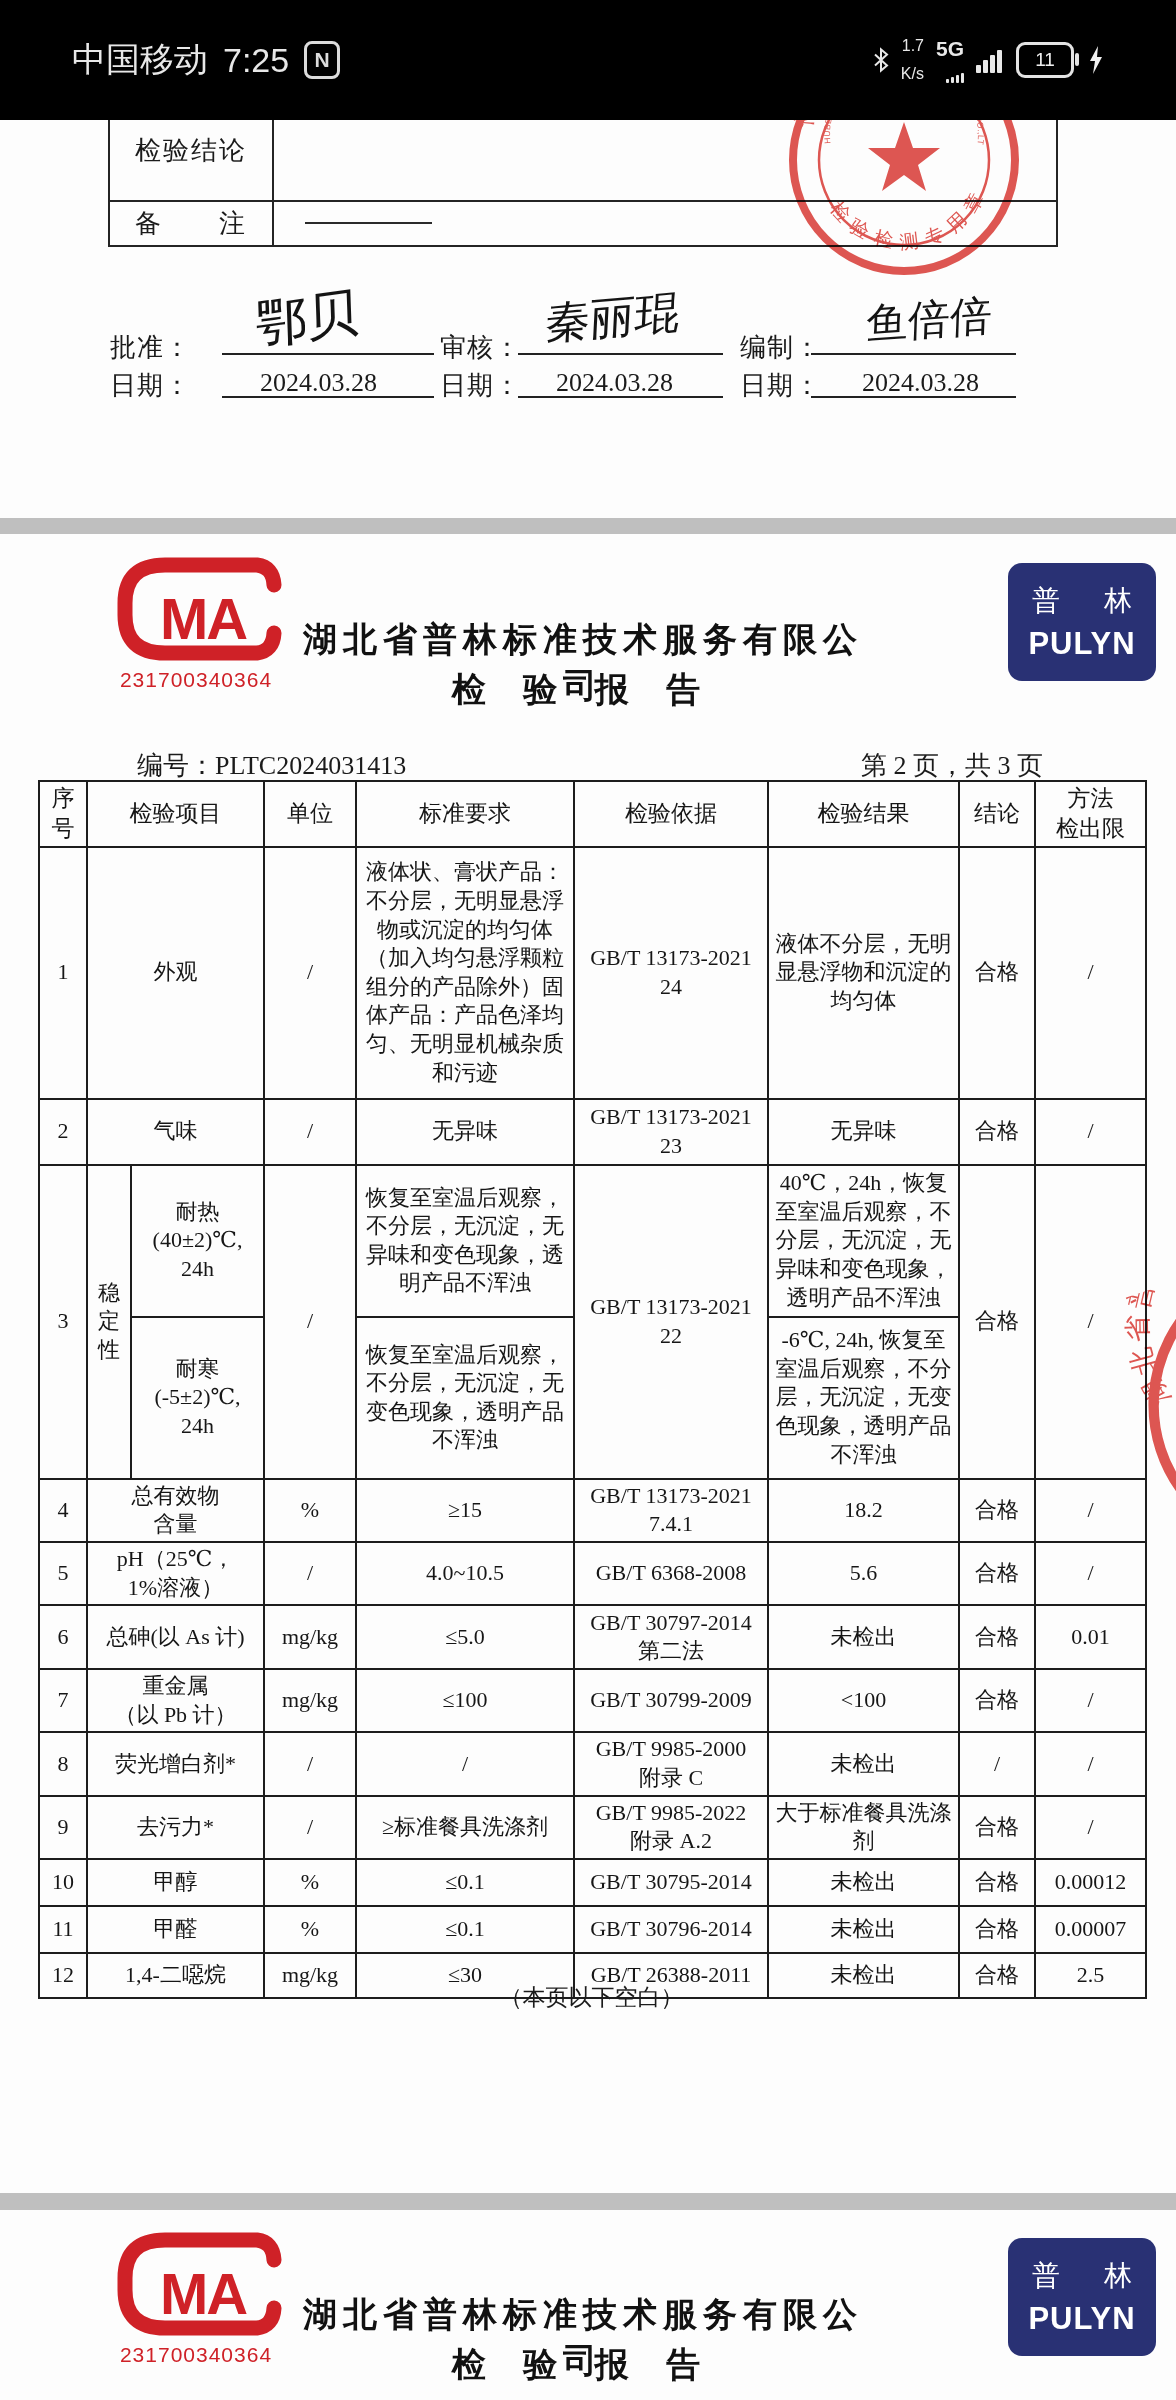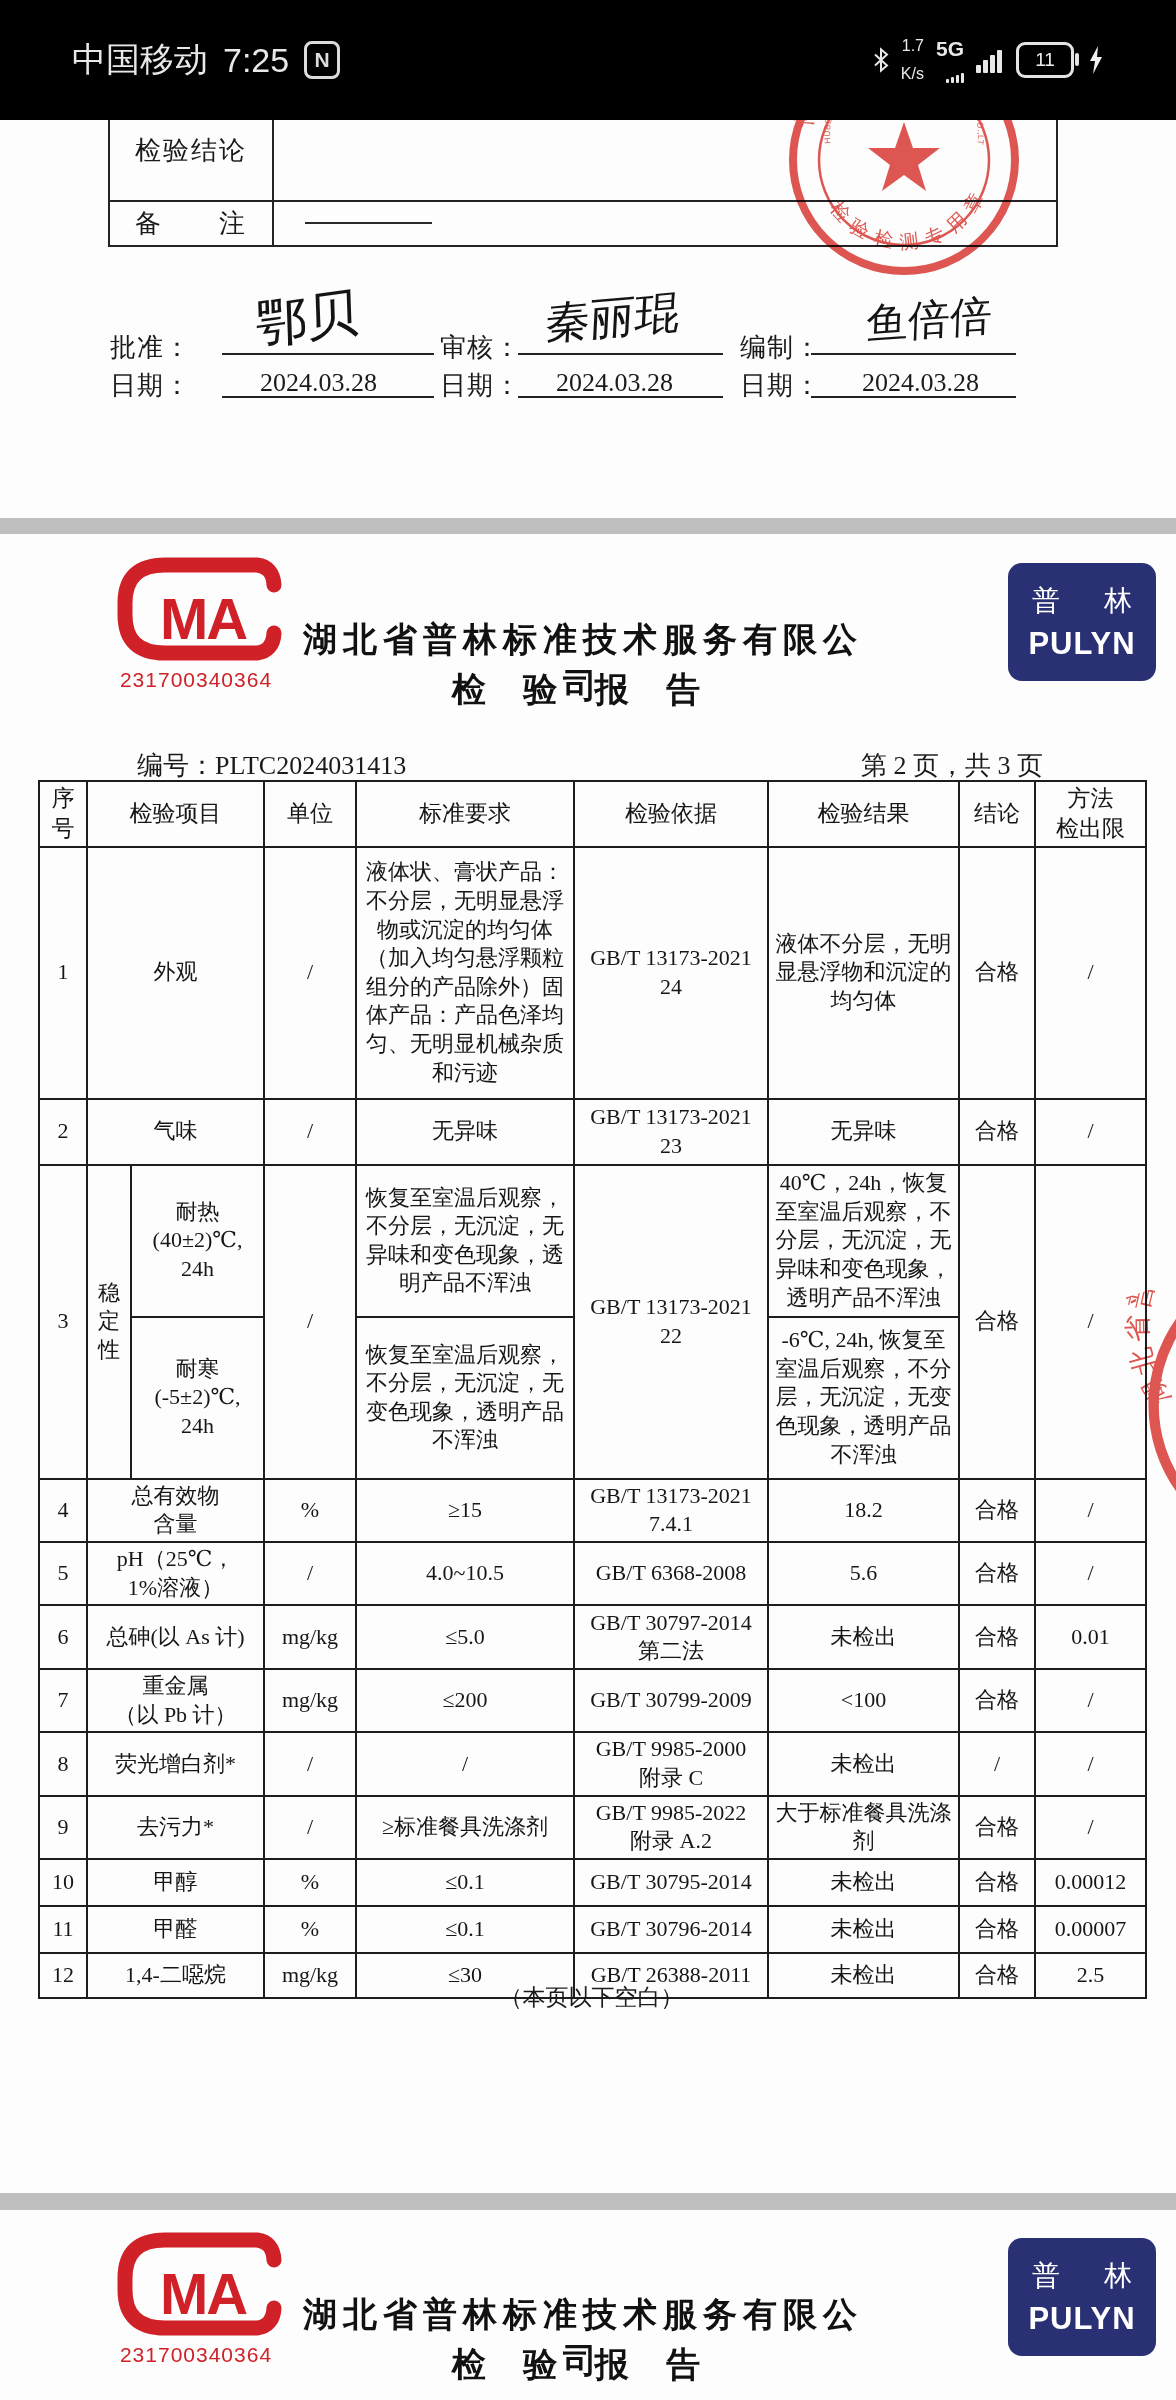--- a/index.html
+++ b/index.html
@@ -270,21 +270,21 @@
 第二法</td>
       <td>未检出</td>
       <td>合格</td>
       <td>0.01</td>
     </tr>
     <tr style="height:61px">
       <td>7</td>
       <td colspan="2">重金属
 （以 Pb 计）</td>
       <td>mg/kg</td>
-      <td>≤200</td>
+      <td>≤100</td>
       <td>GB/T 30799-2009</td>
       <td>&lt;100</td>
       <td>合格</td>
       <td>/</td>
     </tr>
     <tr style="height:62px">
       <td>8</td>
       <td colspan="2">荧光增白剂*</td>
       <td>/</td>
       <td>/</td>

